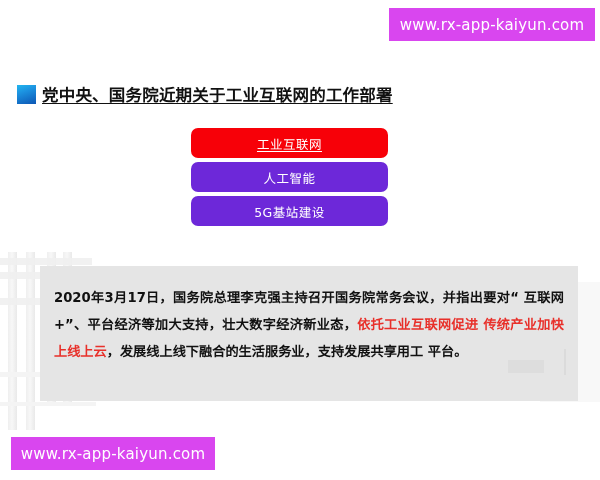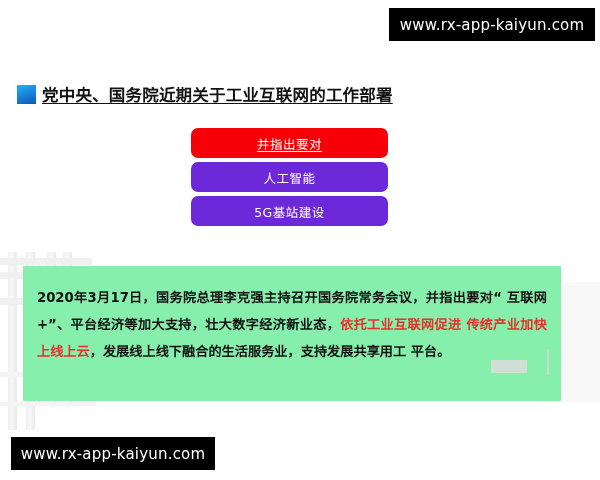--- a/index.html
+++ b/index.html
@@ -108,25 +108,25 @@
     text-decoration: underline;
     text-underline-offset: 2px;
   }
   .pill.normal {
     background: #6d28d9;
   }
 
   
   .panel {
     position: absolute;
-    left: 23px;
+    left: 40px;
     top: 266px;
     width: 538px;
     height: 135px;
-    background: #86efac;
+    background: #e5e5e5;
     box-sizing: border-box;
     padding: 18px 14px 0 14px;
   }
   .panel-text {
     font-size: 13.2px;
     line-height: 27px;
     color: #111111;
     font-weight: bold;
     text-align: justify;
     font-family: "DejaVu Sans", "Liberation Sans", sans-serif;
@@ -149,21 +149,21 @@
     bottom: 26px;
     width: 2px;
     height: 26px;
     background: #d8d8d8;
     opacity: 0.8;
   }
 
   
   .wm {
     position: absolute;
-    background: #000000;
+    background: #d946ef;
     color: #ffffff;
     display: flex;
     align-items: center;
     justify-content: center;
     font-size: 15px;
     letter-spacing: 0.2px;
     font-family: "DejaVu Sans", "Liberation Sans", sans-serif;
   }
   .wm-top {
     left: 389px;
@@ -196,21 +196,21 @@
     <div class="slab" style="left:540px; top:30px; width:60px; height:120px; background:#f8f8f8;"></div>
   </div>
 
   <div class="title-row">
     <span class="title-marker"></span>
     <span class="title-text">党中央、国务院近期关于工业互联网的工作部署</span>
   </div>
 
   <div class="btn-stack">
     <div class="pill accent">
-      <span>并指出要对</span>
+      <span>工业互联网</span>
     </div>
     <div class="pill normal">
       <span>人工智能</span>
     </div>
     <div class="pill normal">
       <span>5G基站建设</span>
     </div>
   </div>
 
   <div class="panel">

